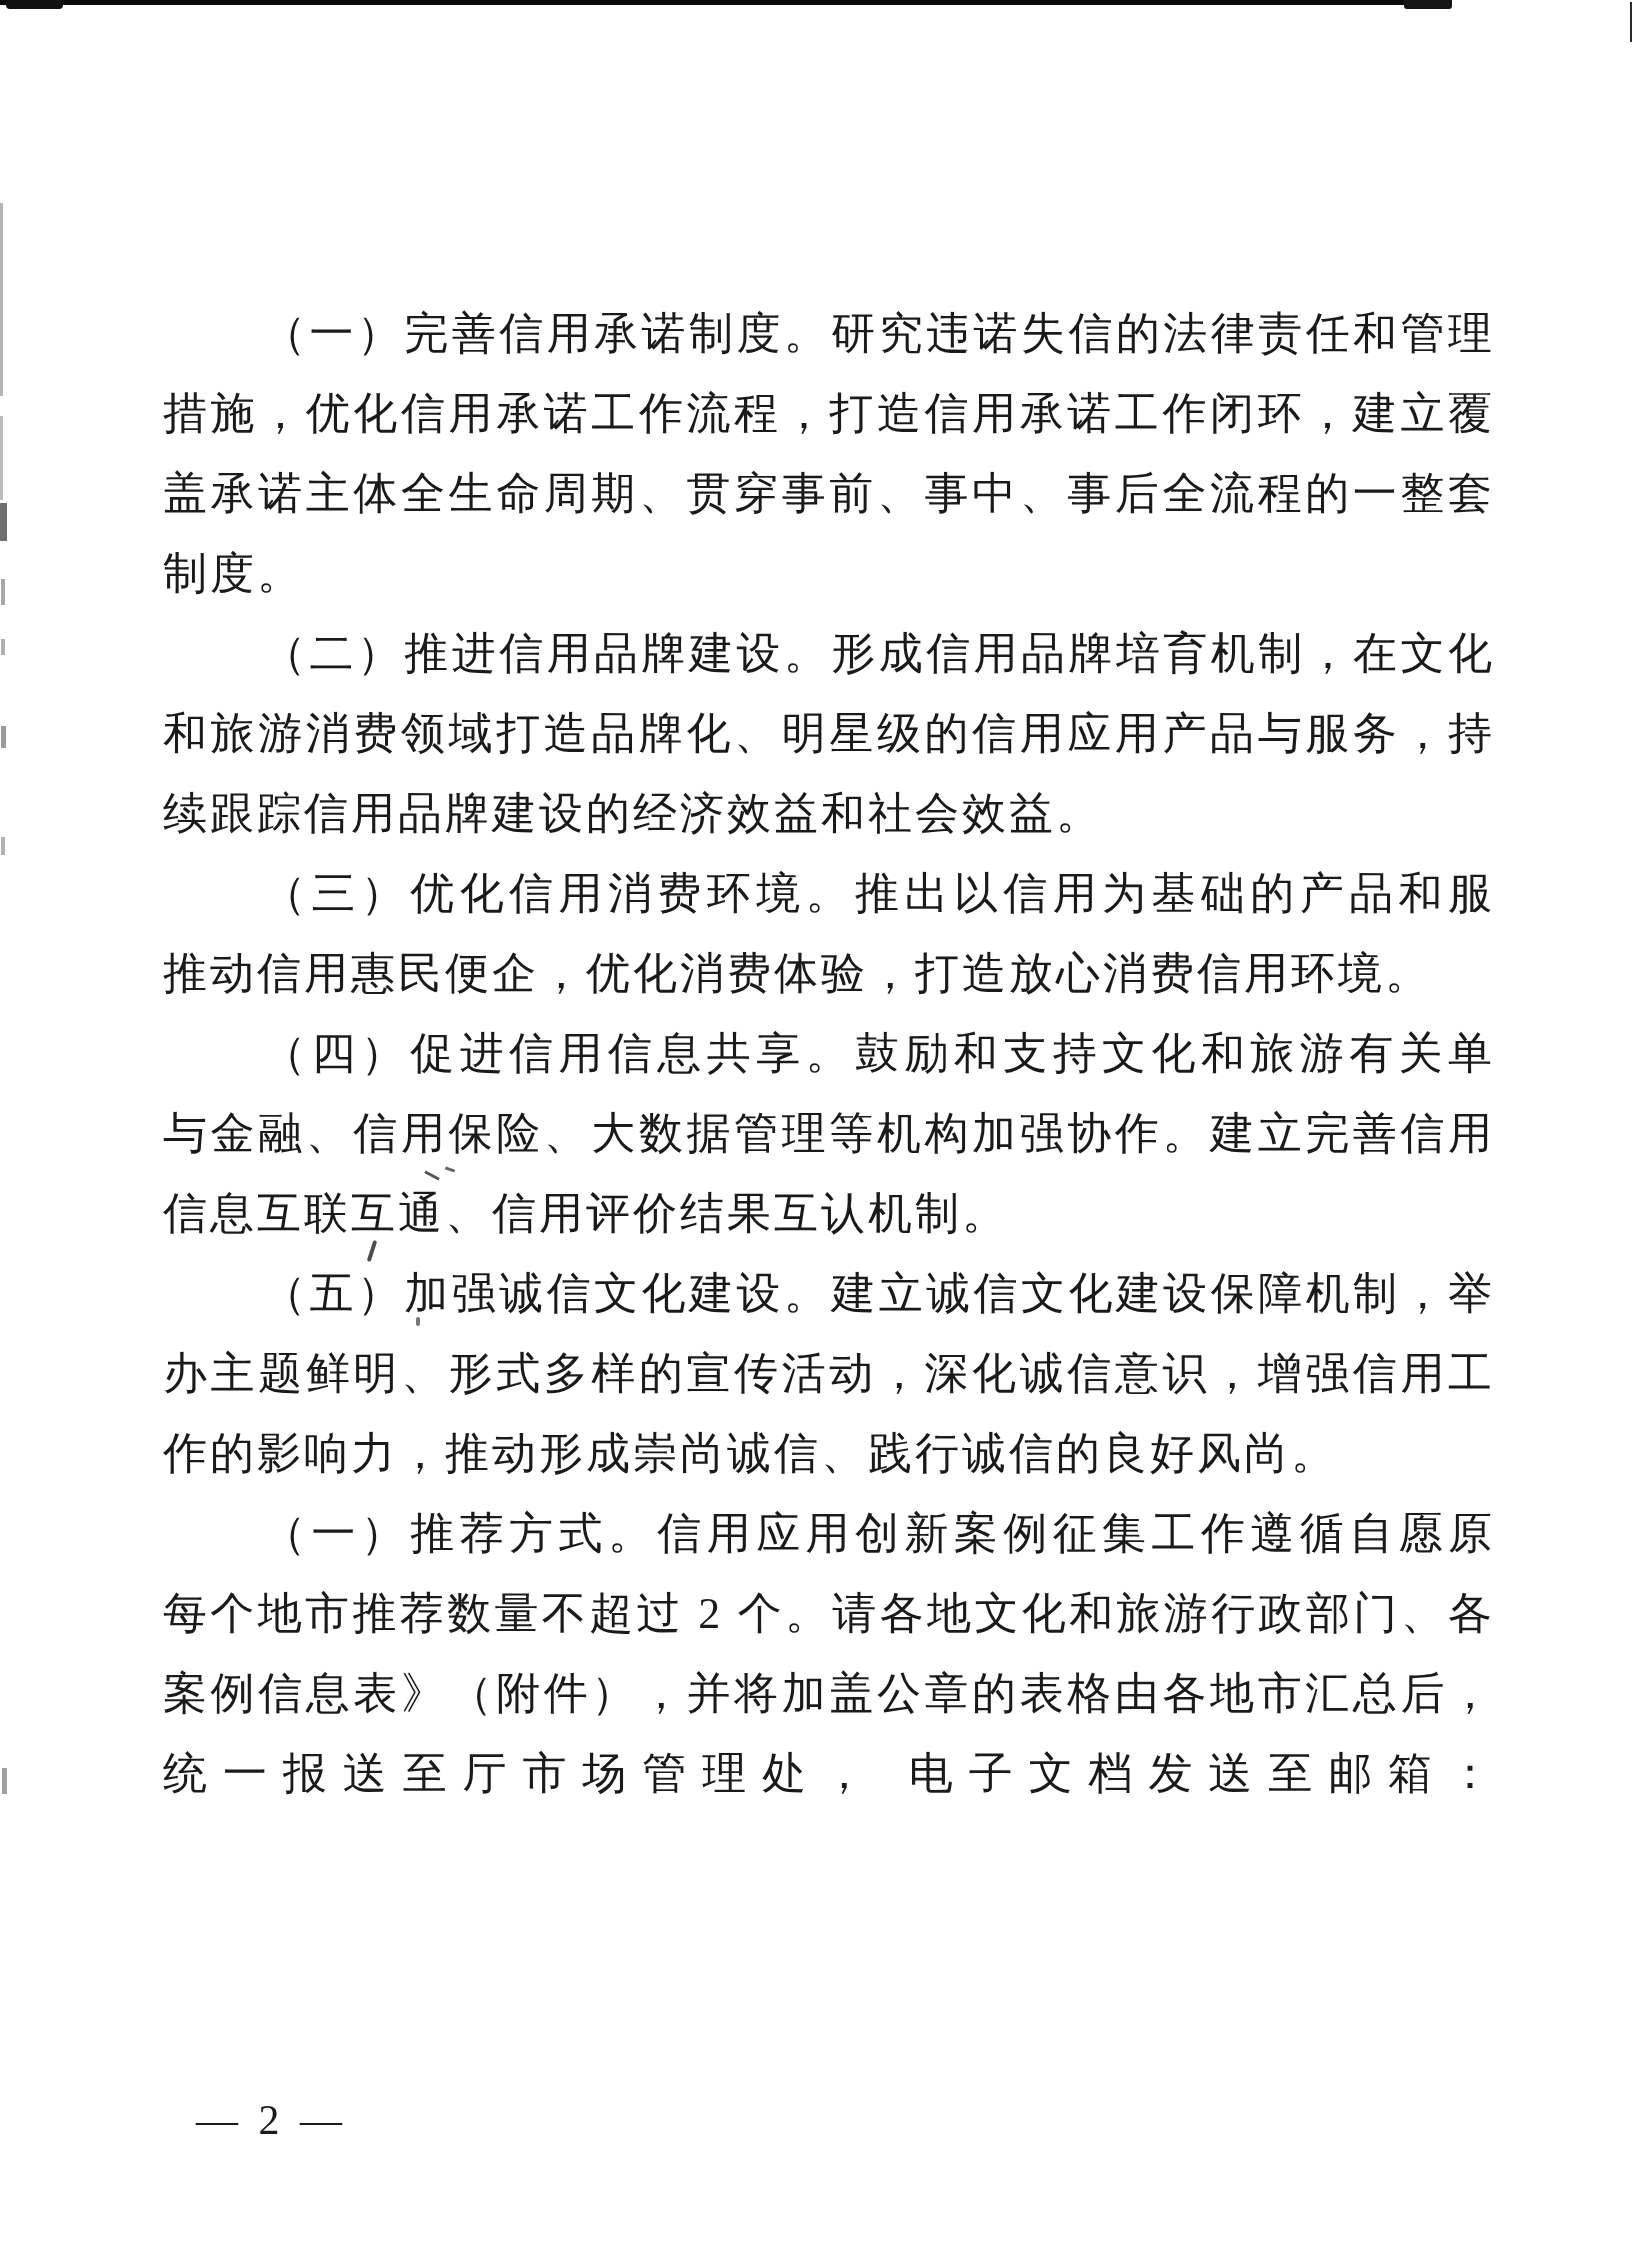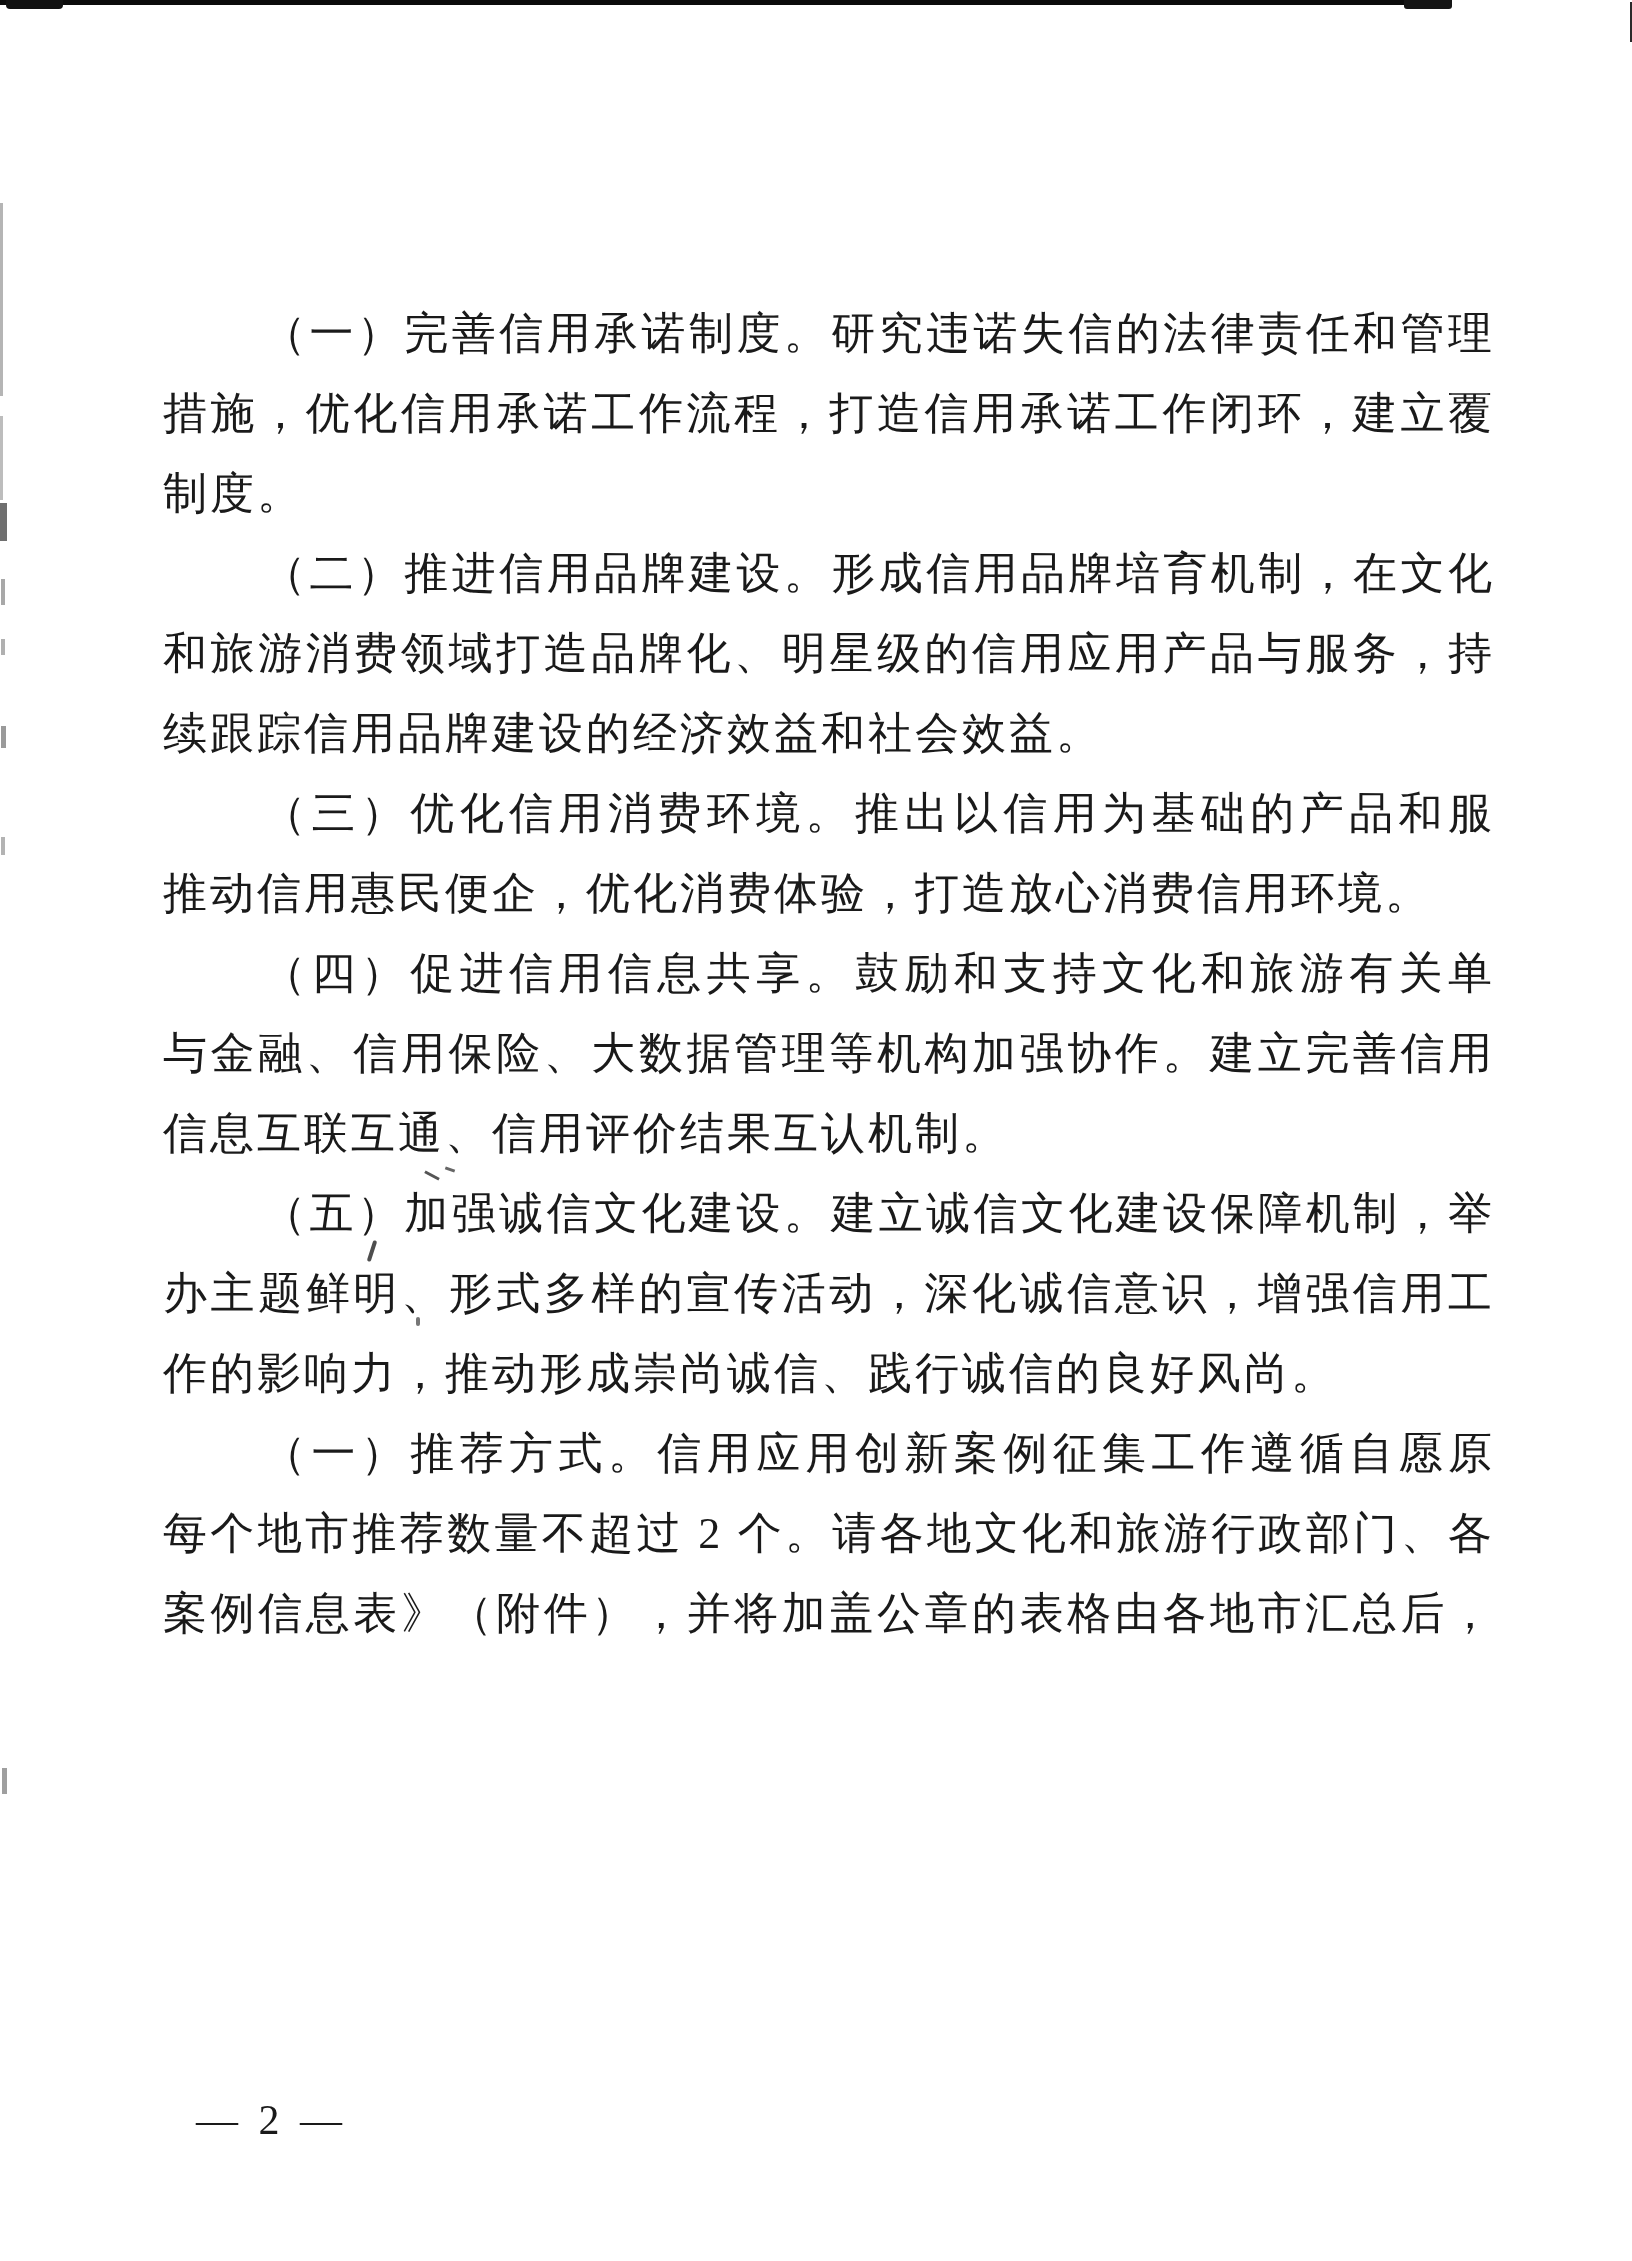--- a/index.html
+++ b/index.html
@@ -84,33 +84,35 @@
   <div class="art lseg7"></div>
   <div class="art lseg8"></div>
   <div class="art mark1"></div>
   <div class="art mark2"></div>
   <div class="art mark3"></div>
   <div class="art mark4"></div>
 
   <div class="textblock">
     <div class="ln j ind">（一）完善信用承诺制度。研究违诺失信的法律责任和管理</div>
     <div class="ln j">措施，优化信用承诺工作流程，打造信用承诺工作闭环，建立覆</div>
+    <div class="ln j">盖承诺主体全生命周期、贯穿事前、事中、事后全流程的一整套</div>
     <div class="ln">制度。</div>
     <div class="ln j ind">（二）推进信用品牌建设。形成信用品牌培育机制，在文化</div>
     <div class="ln j">和旅游消费领域打造品牌化、明星级的信用应用产品与服务，持</div>
     <div class="ln">续跟踪信用品牌建设的经济效益和社会效益。</div>
     <div class="ln j ind">（三）优化信用消费环境。推出以信用为基础的产品和服务，</div>
     <div class="ln">推动信用惠民便企，优化消费体验，打造放心消费信用环境。</div>
     <div class="ln j ind">（四）促进信用信息共享。鼓励和支持文化和旅游有关单位，</div>
     <div class="ln j">与金融、信用保险、大数据管理等机构加强协作。建立完善信用</div>
     <div class="ln">信息互联互通、信用评价结果互认机制。</div>
     <div class="ln j ind">（五）加强诚信文化建设。建立诚信文化建设保障机制，举</div>
     <div class="ln j">办主题鲜明、形式多样的宣传活动，深化诚信意识，增强信用工</div>
     <div class="ln">作的影响力，推动形成崇尚诚信、践行诚信的良好风尚。</div>
     <div class="ln j ind">（一）推荐方式。信用应用创新案例征集工作遵循自愿原则，</div>
     <div class="ln j">每个地市推荐数量不超过 2 个。请各地文化和旅游行政部门、各</div>
     <div class="ln j">案例信息表》（附件），并将加盖公章的表格由各地市汇总后，</div>
+    <div class="ln j">统一报送至厅市场管理处， 电子文档发送至邮箱：</div>
   </div>
 
   <div class="pagenum">— 2 —</div>
 
 </div>
 
 
 </body></html>

